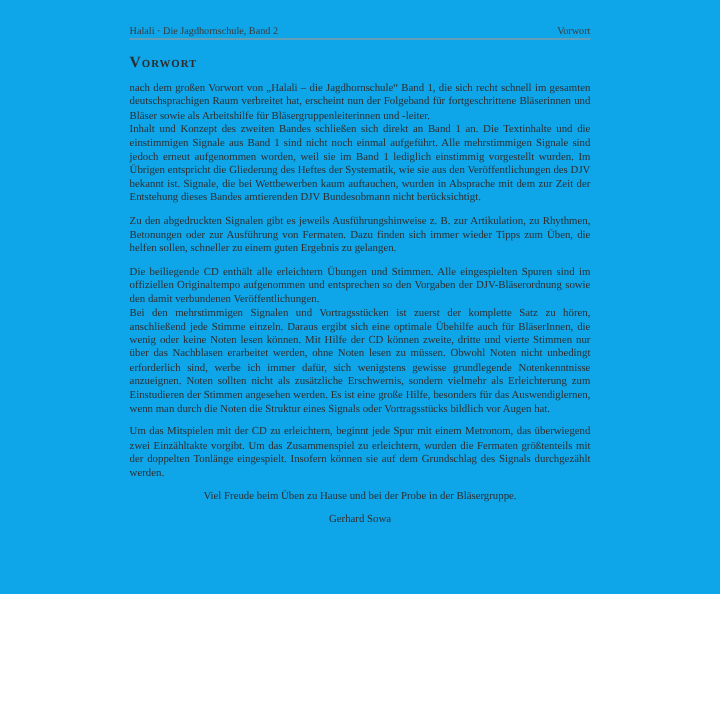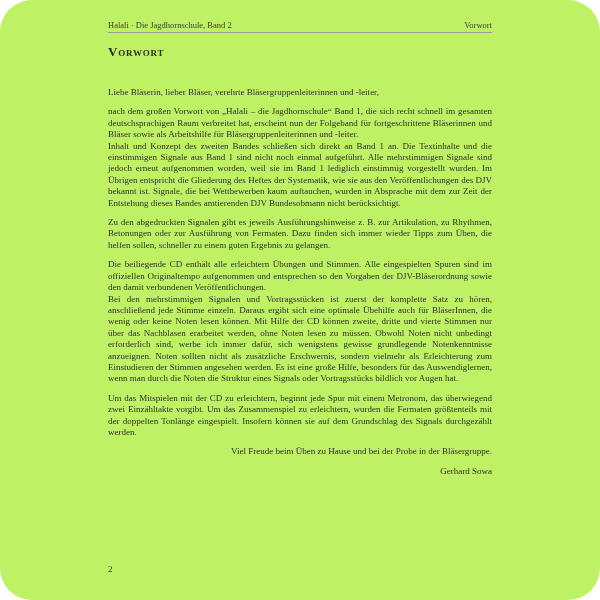--- a/index.html
+++ b/index.html
@@ -5,26 +5,25 @@
   html, body {
     margin: 0;
     padding: 0;
     width: 600px;
     height: 600px;
     background: #ffffff;
   }
   .page {
     position: relative;
     width: 600px;
-    height: 600px;
-    background: #bef264;
+    height: 495px;
+    background: #0ea5e9;
     font-family: "Liberation Serif", "DejaVu Serif", serif;
     color: #2e2e2e;
     overflow: hidden;
-    border-radius: 32px;
   }
   .inner {
     position: absolute;
     left: 108px;
     top: 20px;
     width: 384px;
   }
   .running-head {
     display: flex;
     justify-content: space-between;
@@ -48,21 +47,21 @@
     font-size: 9px;
     line-height: 11.4px;
   }
   .para {
     margin: 0;
     font-size: 9px;
     line-height: 11.4px;
     text-align: justify;
   }
   .para.gap { margin-top: 8px; }
-  .para.plain { text-align: right; }
+  .para.plain { text-align: center; }
   .page-number {
     position: absolute;
     left: 108px;
     top: 564px;
     font-size: 9px;
     color: #3b3b3b;
   }
 </style>
 </head>
 <body>
@@ -70,21 +69,20 @@
 <div class="page">
   <div class="inner">
 
     <div class="running-head">
       <span>Halali · Die Jagdhornschule, Band 2</span>
       <span>Vorwort</span>
     </div>
 
     <h1 class="title">Vorwort</h1>
 
-    <p class="salutation">Liebe Bläserin, lieber Bläser, verehrte Bläsergruppenleiterinnen und -leiter,</p>
 
     <p class="para gap">nach dem großen Vorwort von „Halali – die Jagdhornschule“ Band 1, die sich recht schnell im gesamten deutschsprachigen Raum verbreitet hat, erscheint nun der Folgeband für fortgeschrittene Bläserinnen und Bläser sowie als Arbeitshilfe für Bläsergruppenleiterinnen und -leiter.</p>
 
     <p class="para">Inhalt und Konzept des zweiten Bandes schließen sich direkt an Band 1 an. Die Textinhalte und die einstimmigen Signale aus Band 1 sind nicht noch einmal aufgeführt. Alle mehrstimmigen Signale sind jedoch erneut aufgenommen worden, weil sie im Band 1 lediglich einstimmig vorgestellt wurden. Im Übrigen entspricht die Gliederung des Heftes der Systematik, wie sie aus den Veröffentlichungen des DJV bekannt ist. Signale, die bei Wettbewerben kaum auftauchen, wurden in Absprache mit dem zur Zeit der Entstehung dieses Bandes amtierenden DJV Bundesobmann nicht berücksichtigt.</p>
 
     <p class="para gap">Zu den abgedruckten Signalen gibt es jeweils Ausführungshinweise z. B. zur Artikulation, zu Rhythmen, Betonungen oder zur Ausführung von Fermaten. Dazu finden sich immer wieder Tipps zum Üben, die helfen sollen, schneller zu einem guten Ergebnis zu gelangen.</p>
 
     <p class="para gap">Die beiliegende CD enthält alle erleichtern Übungen und Stimmen. Alle eingespielten Spuren sind im offiziellen Originaltempo aufgenommen und entsprechen so den Vorgaben der DJV-Bläserordnung sowie den damit verbundenen Veröffentlichungen.</p>
 
     <p class="para">Bei den mehrstimmigen Signalen und Vortragsstücken ist zuerst der komplette Satz zu hören, anschließend jede Stimme einzeln. Daraus ergibt sich eine optimale Übehilfe auch für BläserInnen, die wenig oder keine Noten lesen können. Mit Hilfe der CD können zweite, dritte und vierte Stimmen nur über das Nachblasen erarbeitet werden, ohne Noten lesen zu müssen. Obwohl Noten nicht unbedingt erforderlich sind, werbe ich immer dafür, sich wenigstens gewisse grundlegende Notenkenntnisse anzueignen. Noten sollten nicht als zusätzliche Erschwernis, sondern vielmehr als Erleichterung zum Einstudieren der Stimmen angesehen werden. Es ist eine große Hilfe, besonders für das Auswendiglernen, wenn man durch die Noten die Struktur eines Signals oder Vortragsstücks bildlich vor Augen hat.</p>

